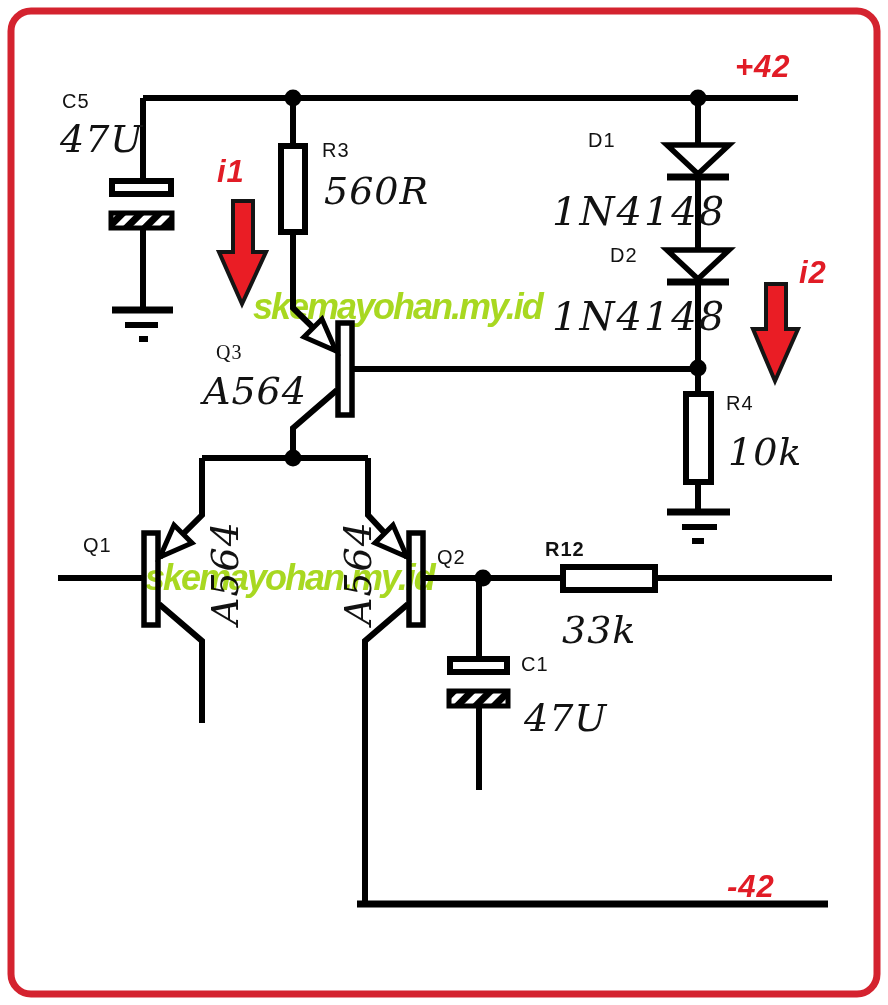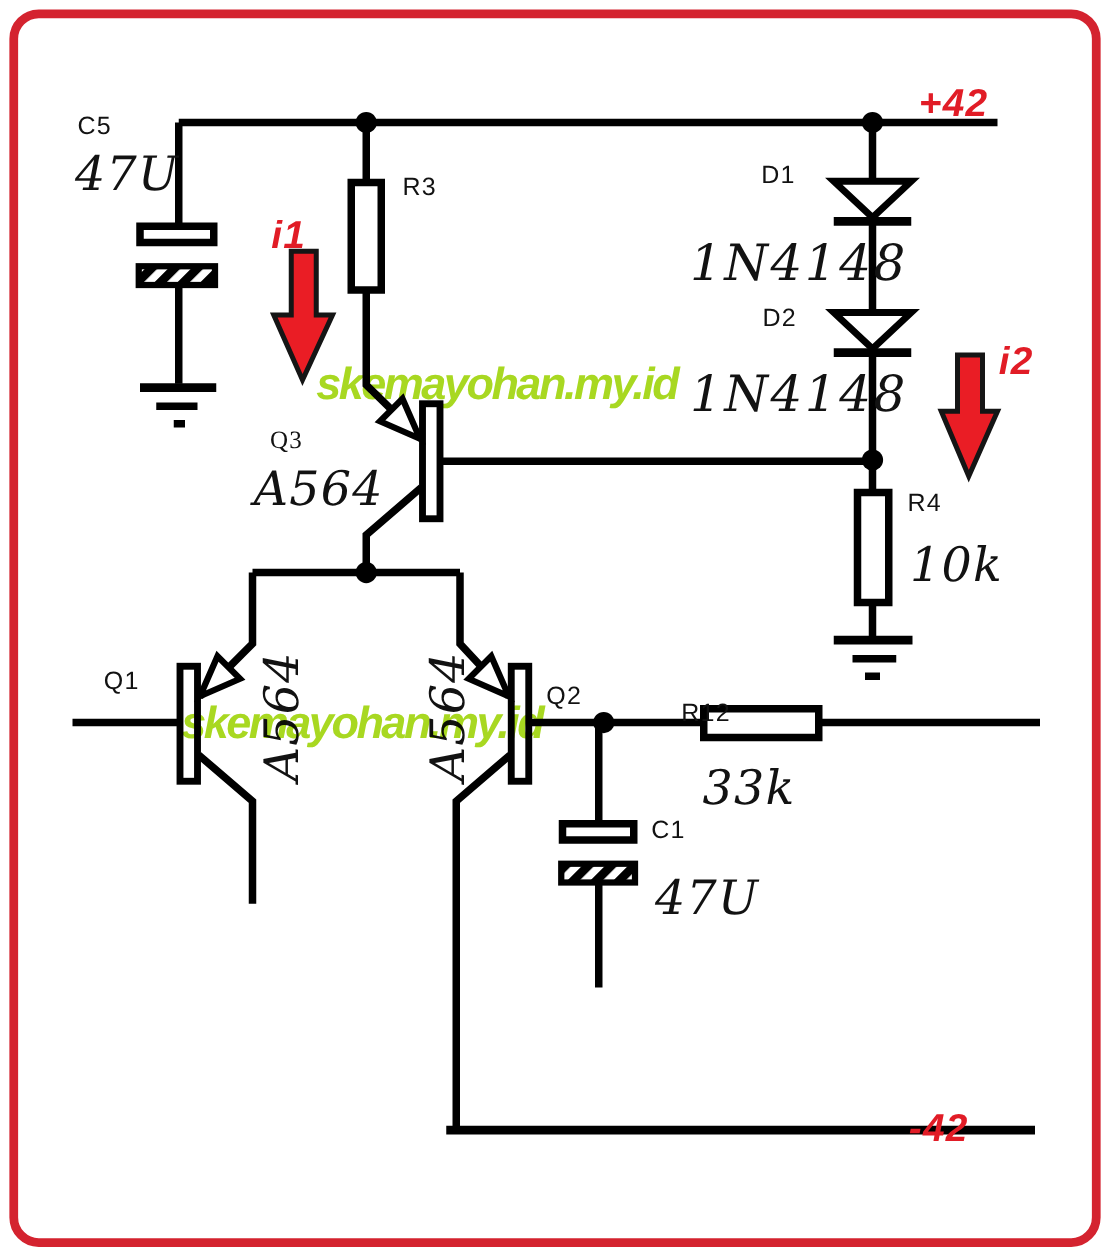--- a/index.html
+++ b/index.html
@@ -8,21 +8,21 @@
     font-family:"Liberation Sans",sans-serif;
     --wire:#000000;--border:#d4232f;--arrow-red:#ea1d25;--label-red:#e11c26;--wm:#a8d821;
   }
   #schematic-svg{position:absolute;left:0;top:0;z-index:1;}
   .lbl{position:absolute;line-height:1;white-space:nowrap;z-index:2;color:#121212;}
   .ref{font-family:"Liberation Sans",sans-serif;font-size:20px;letter-spacing:1px;}
   .val{font-family:"DejaVu Serif",serif;font-style:italic;font-size:38px;letter-spacing:1px;}
   .val-sm{font-size:40px;letter-spacing:2px;}
   .rot{transform:rotate(-90deg);transform-origin:center center;width:110px;text-align:center;}
   .redlbl{font-family:"Liberation Sans",sans-serif;font-weight:bold;font-style:italic;
-          font-size:31px;color:var(--label-red);letter-spacing:1px;margin-top:16px;}
+          font-size:31px;color:var(--label-red);letter-spacing:1px;}
   .watermark{
     position:absolute;z-index:3;font-family:"Liberation Sans",sans-serif;
     font-weight:bold;font-style:italic;font-size:36px;letter-spacing:-2px;
     color:var(--wm);mix-blend-mode:multiply;line-height:1;white-space:nowrap;
   }
 </style>
 </head>
 <body>
 
 <div id="canvas" style="--wire: #000000; --border: #d4232f; --arrow-red: #ea1d25; --label-red: #e11c26; --wm: #a8d821;">
@@ -138,40 +138,41 @@
     <polygon points="233,201 253,201 253,252 266,252 242,304 219,252 233,252" fill="var(--arrow-red)" stroke="#151515" stroke-width="4" stroke-linejoin="miter"></polygon>
     <polygon points="766,284 786,284 786,329 798,329 775,381 753,329 766,329" fill="var(--arrow-red)" stroke="#151515" stroke-width="4" stroke-linejoin="miter"></polygon>
 
     <rect x="11" y="11" width="866" height="983" rx="20" ry="20" fill="none" stroke="var(--border)" stroke-width="7"></rect>
   </svg>
 
   <div class="lbl ref" style="left:62px;top:91px;">C5</div>
   <div class="lbl val" style="left:60px;top:120px;">47U</div>
 
   <div class="lbl ref" style="left:322px;top:140px;text-align:right;">R3</div>
+  <div class="lbl val" style="left:324px;top:172px;">560R</div>
 
-  <div class="lbl ref" style="left:609px;top:130px;">D1</div>
+  <div class="lbl ref" style="left:588px;top:130px;">D1</div>
   <div class="lbl val val-sm" style="left:552px;top:191px;">1N4148</div>
 
   <div class="lbl ref" style="left:610px;top:245px;">D2</div>
   <div class="lbl val val-sm" style="left:552px;top:296px;">1N4148</div>
 
   <div class="lbl ref" style="left:216px;top:342px;font-family:Liberation Serif, serif;">Q3</div>
   <div class="lbl val" style="left:203px;top:372px;">A564</div>
 
   <div class="lbl ref" style="left:726px;top:393px;">R4</div>
   <div class="lbl val" style="left:728px;top:433px;font-style:italic;">10k</div>
 
   <div class="lbl ref" style="left:83px;top:535px;">Q1</div>
   <div class="lbl val rot" style="left:170px;top:554px;">A564</div>
 
   <div class="lbl ref" style="left:437px;top:547px;">Q2</div>
   <div class="lbl val rot" style="left:303px;top:554px;">A564</div>
 
-  <div class="lbl ref" style="left:545px;top:561px;">R12</div>
+  <div class="lbl ref" style="left:545px;top:539px;font-weight:bold;">R12</div>
   <div class="lbl val" style="left:562px;top:596px;margin-top:15px;">33k</div>
 
   <div class="lbl ref" style="left:521px;top:654px;">C1</div>
   <div class="lbl val" style="left:524px;top:699px;">47U</div>
 
   <div class="lbl redlbl" style="left:735px;top:51px;">+42</div>
   <div class="lbl redlbl" style="left:727px;top:871px;">-42</div>
   <div class="lbl redlbl" style="left:217px;top:156px;">i1</div>
   <div class="lbl redlbl" style="left:799px;top:257px;">i2</div>
 

